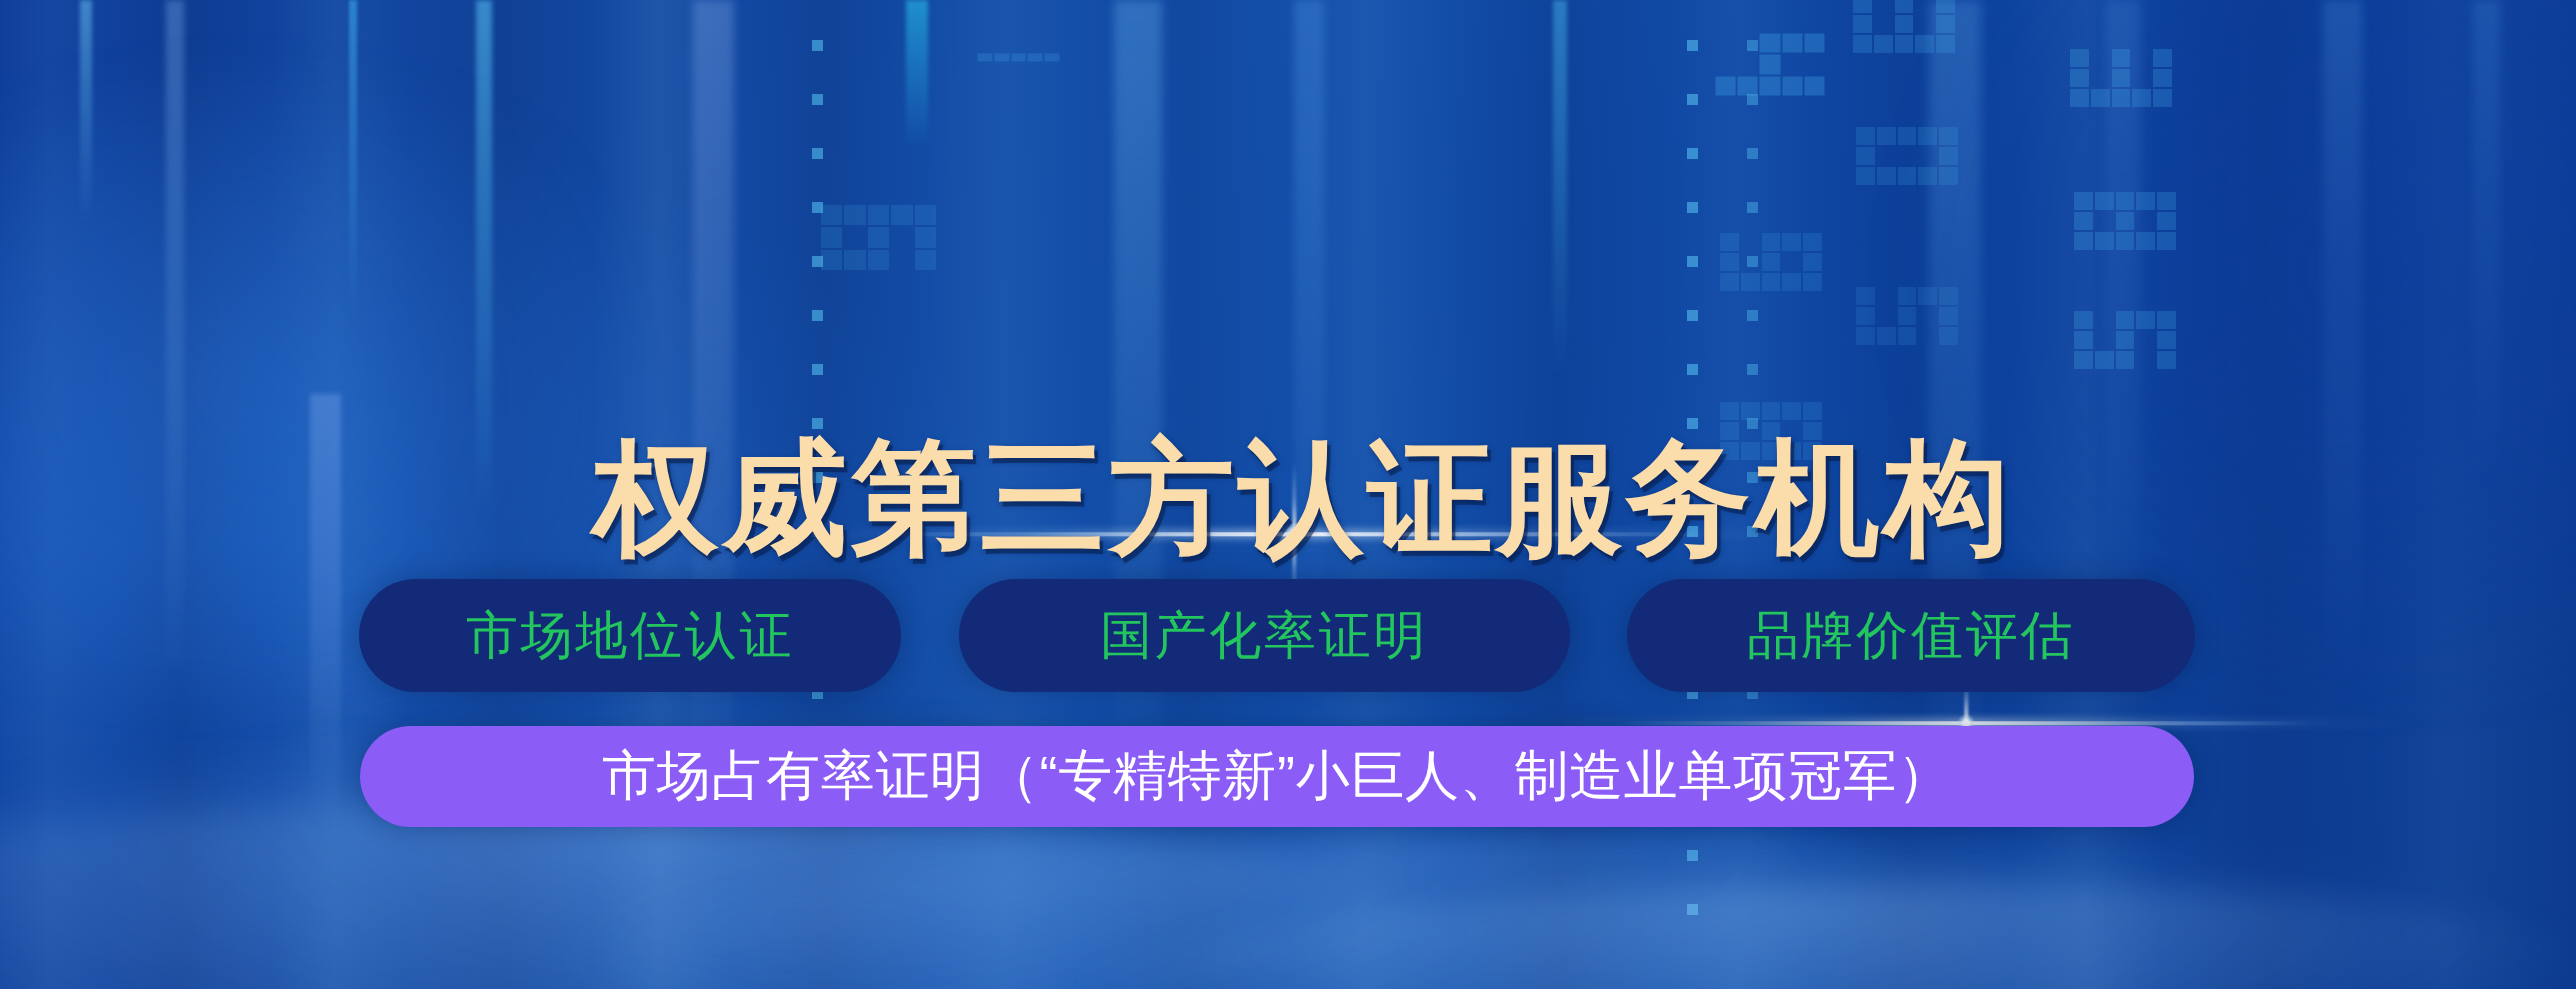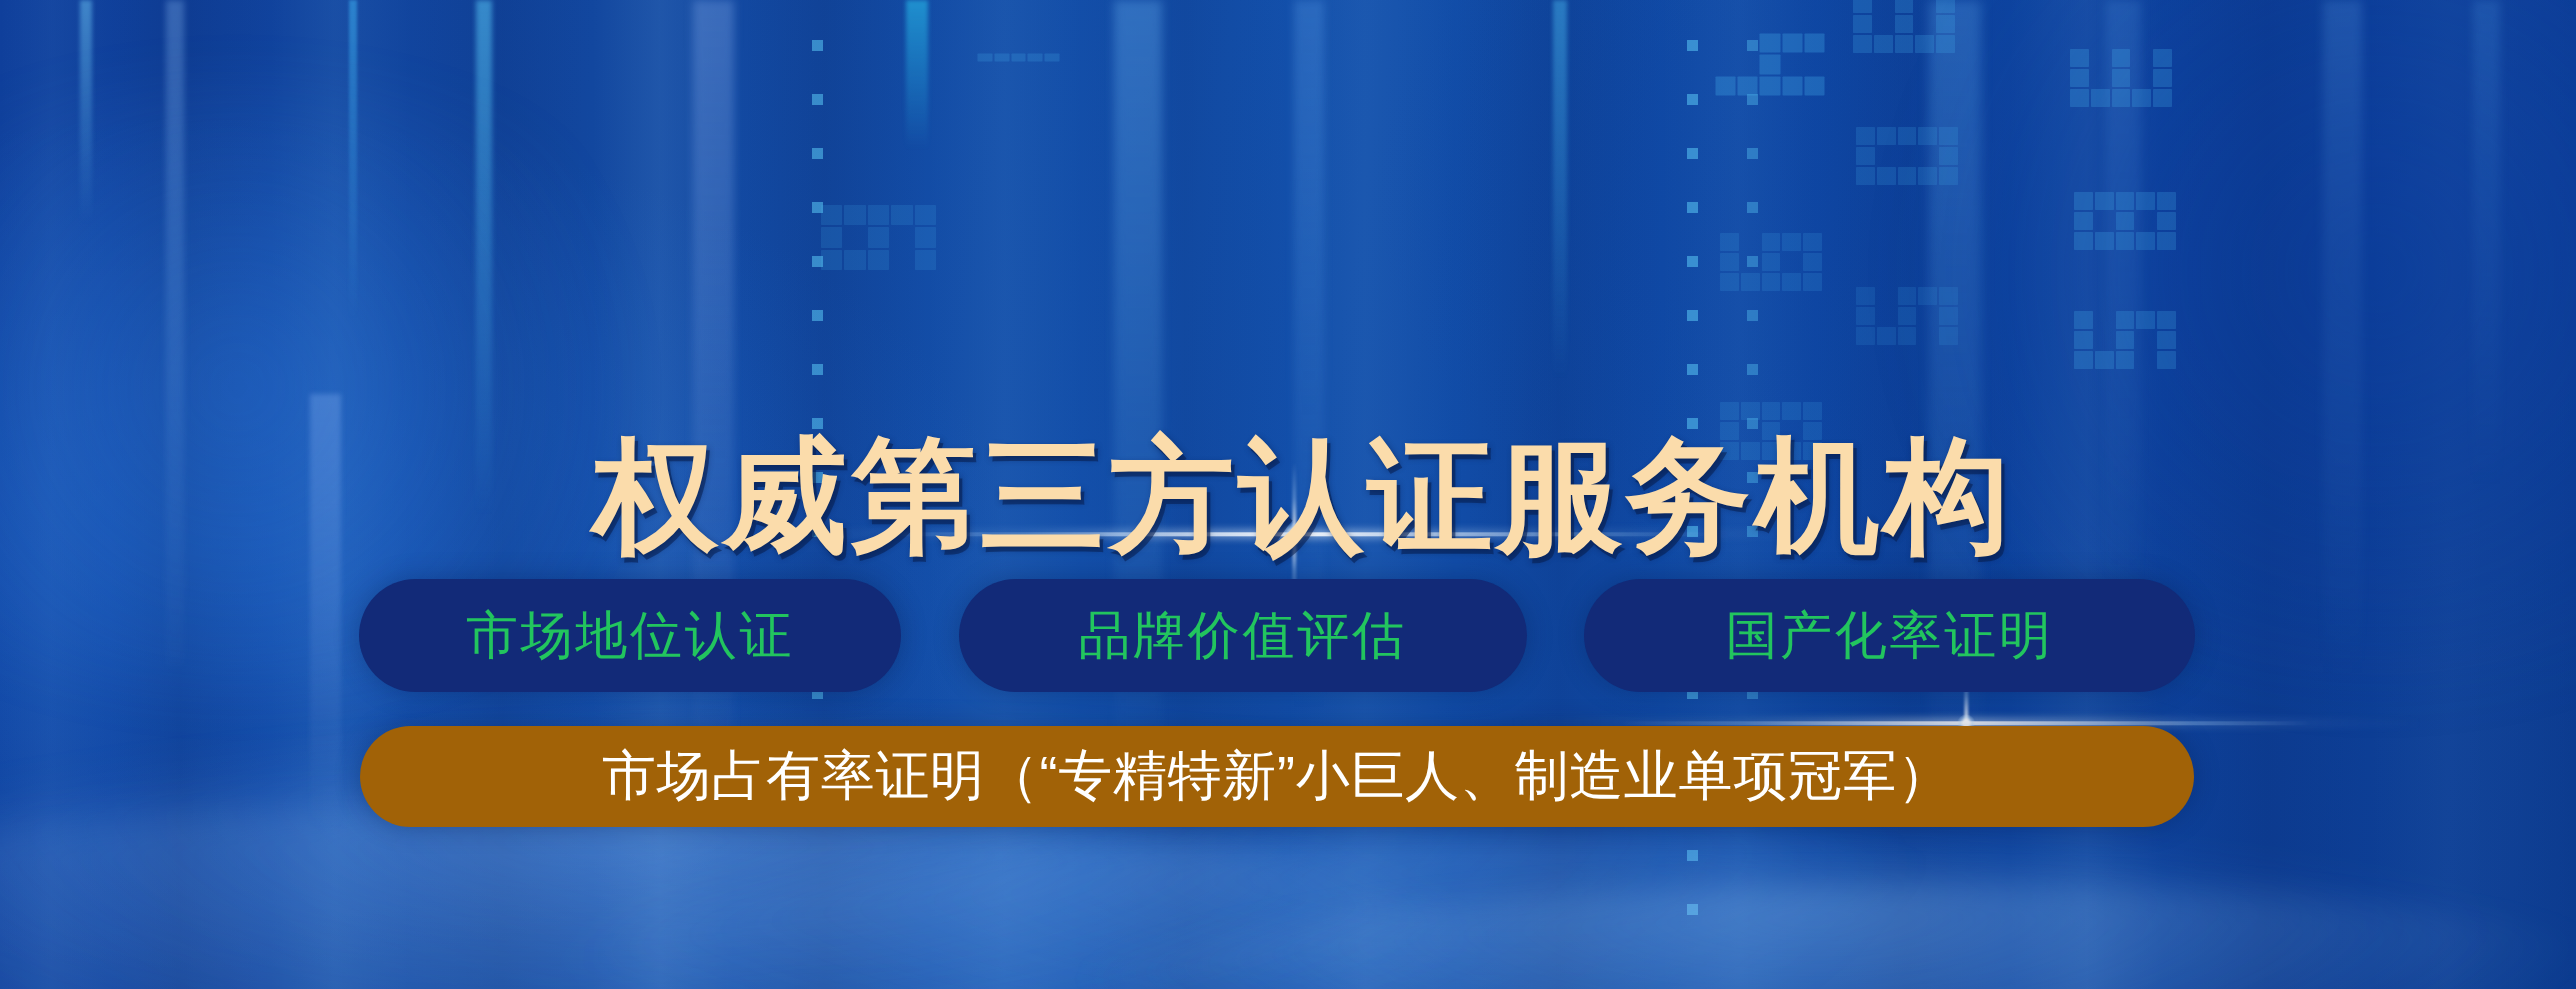--- a/index.html
+++ b/index.html
@@ -179,21 +179,21 @@
     text-align: center;
     font-size: 125px;
     line-height: 1.0;
     font-weight: 700;
     color: #fbdcab;
     letter-spacing: 4.1px;
     text-shadow:
        3.4px 4.8px 0 rgba(8,30,78,0.55),
        2px 2.7px 6.8px rgba(5,22,62,0.45);
     white-space: nowrap;
-    font-family: Liberation Serif, serif;
+    font-family: Liberation Sans, sans-serif;
     margin-left: 38px;
   }
 
   .pill-row {
     position: absolute;
     left: 359px;
     top: 579px;
     width: 1836px;
     height: 113px;
     display: flex;
@@ -215,21 +215,21 @@
   .pill-1 { width: 542px; height: 113px; }
   .pill-2 { width: 611px; height: 113px; }
   .pill-3 { width: 568px; height: 113px; }
 
   .pill-wide {
     position: absolute;
     left: 360px;
     top: 726px;
     width: 1834px;
     height: 101px;
-    background: #a16207;
+    background: #8b5cf6;
     border-radius: 679px;
     display: flex;
     align-items: center;
     justify-content: center;
     color: #ffffff;
     font-size: 54px;
     font-weight: 500;
     letter-spacing: 0.7px;
     white-space: nowrap;
     box-shadow: 0 0 26px rgba(6,24,70,0.32);
@@ -478,21 +478,21 @@
     <div class="vstreak" style="height:115px;"></div>
     <div class="core" style="width:17.7px;height:17.7px;"></div>
   </div>
 
   <div class="content">
 
     <h1 class="headline">权威第三方认证服务机构</h1>
 
     <div class="pill-row">
       <div class="pill pill-1">市场地位认证</div>
+      <div class="pill pill-2">国产化率证明</div>
       <div class="pill pill-3">品牌价值评估</div>
-      <div class="pill pill-2">国产化率证明</div>
     </div>
 
     <div class="pill-wide">市场占有率证明（“专精特新”小巨人、制造业单项冠军）</div>
 
   </div>
 </div>
 
 
 </body></html>

